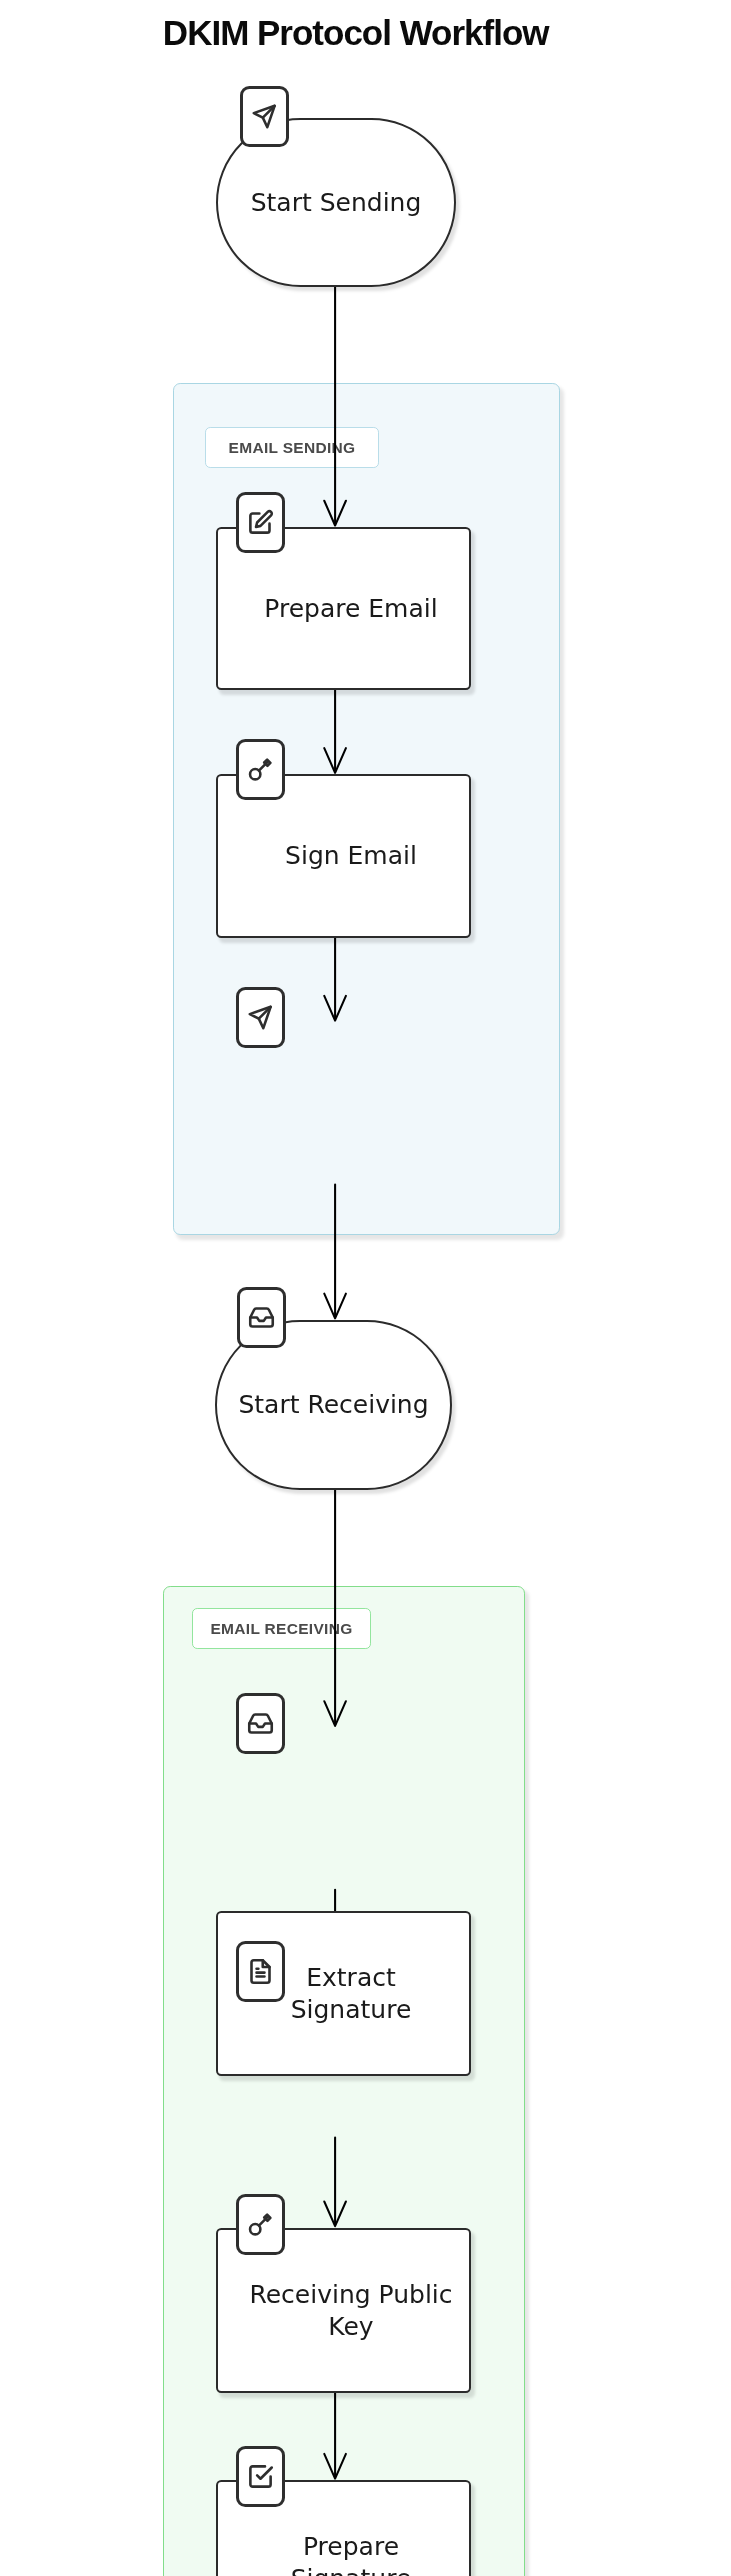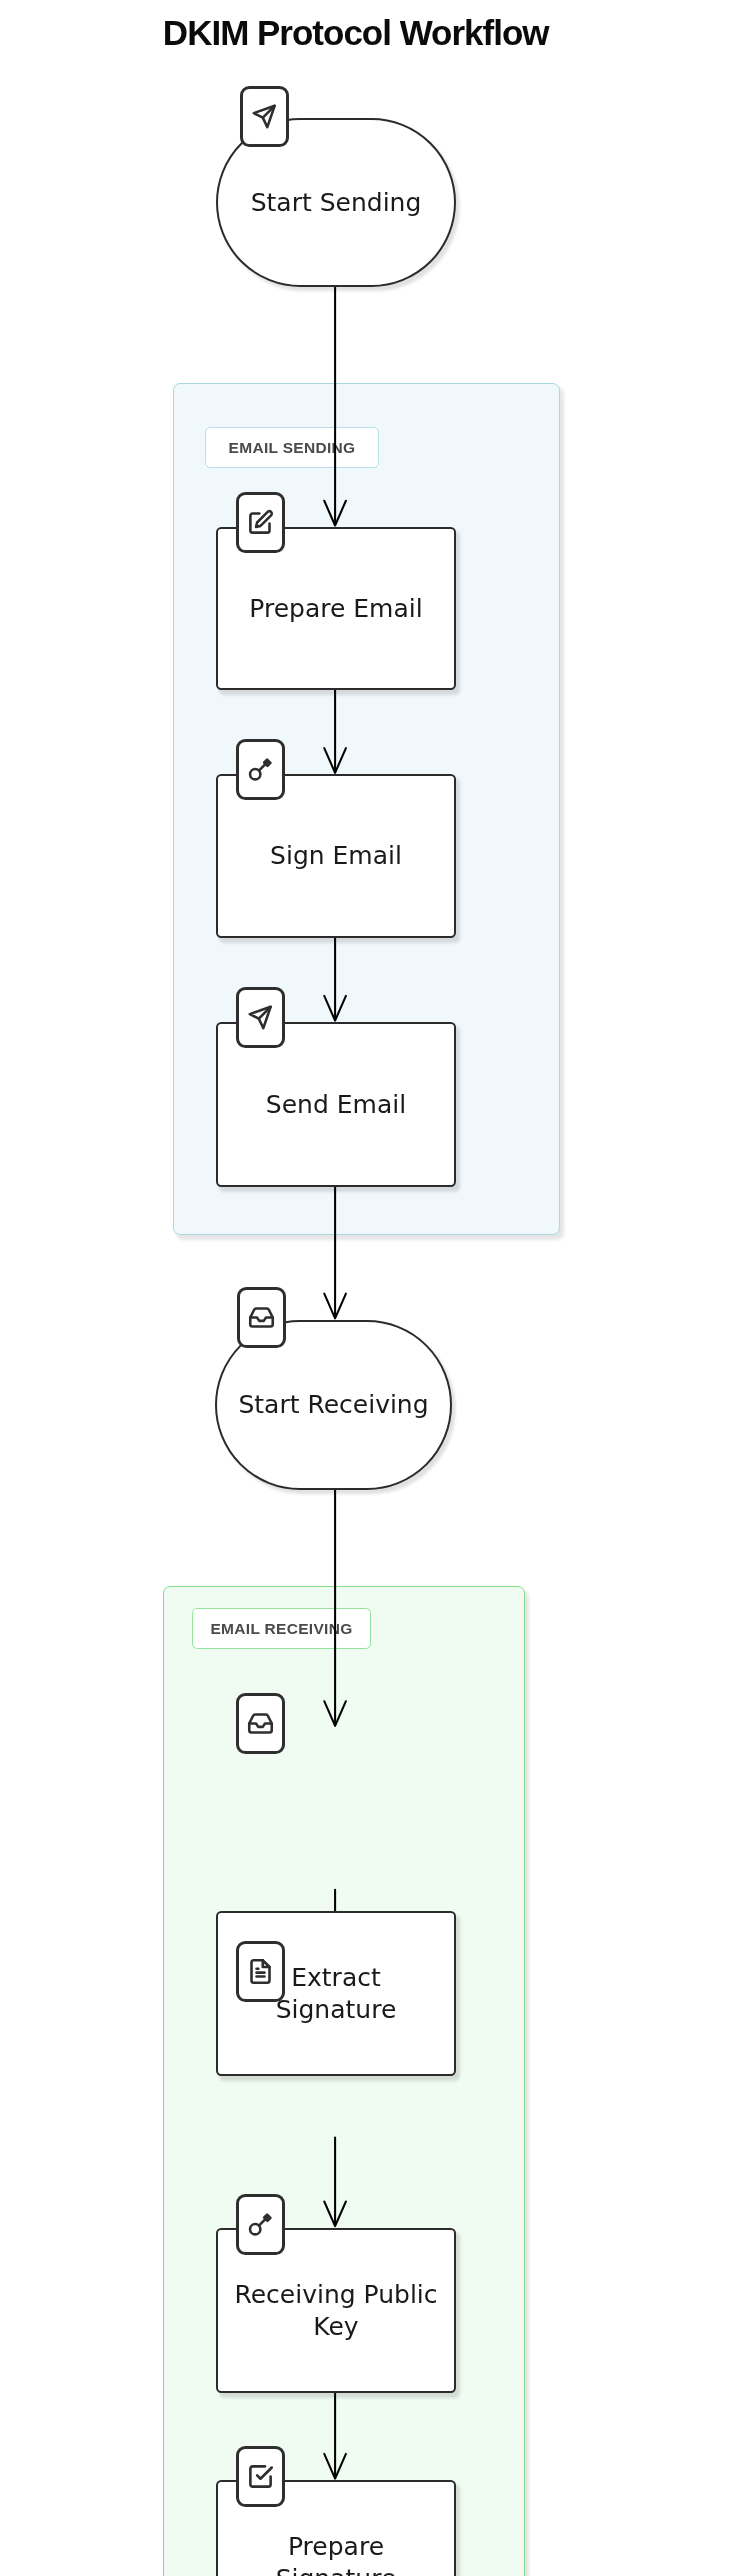--- a/index.html
+++ b/index.html
@@ -18,21 +18,21 @@
       display:flex;align-items:center;justify-content:center;
       font-family:"Liberation Sans",sans-serif;font-weight:bold;font-size:15.5px;
       letter-spacing:0.3px;color:#4a4a4a;}
   .sg-label-sending{left:205px;top:407px;width:172px;height:39px;border:1.3px solid #b9dde9;margin-top:20px;}
   .sg-label-receiving{left:192px;top:1608px;width:177px;height:39px;border:1.3px solid #93e59e;}
   svg.edges{position:absolute;left:0;top:0;z-index:3;}
   .node{position:absolute;z-index:4;background:#ffffff;border:2.1px solid #2b2b2b;
       display:flex;align-items:center;justify-content:center;text-align:center;
       color:#1a1a1a;font-size:25px;line-height:1.25;
       box-shadow:3.6px 4.1px 3.1px rgba(0,0,0,0.12);}
-  .rect{border-radius:5.2px;}
+  .rect{border-radius:5.2px;padding-left:15px;}
   .stadium{border-radius:85px;}
   .node-label{display:block;width:206px;}
   .stadium .node-label{width:206px;}
   .badge{position:absolute;z-index:5;width:43px;height:55px;background:#ffffff;
       border:3.1px solid #2e2e2e;border-radius:9.3px;
       display:flex;align-items:center;justify-content:center;}
   .badge svg{width:27px;height:27px;stroke:#2e2e2e;stroke-width:2.3;fill:none;
       stroke-linecap:round;stroke-linejoin:round;}
 </style>
 </head>
@@ -122,23 +122,20 @@
 
   <div class="node stadium" style="left:216px;top:118px;width:236px;height:165px;">
     <span class="node-label">Start Sending</span>
   </div>
   <div class="node rect" style="left:216px;top:527px;width:236px;height:159px;">
     <span class="node-label">Prepare Email</span>
   </div>
   <div class="node rect" style="left:216px;top:774px;width:236px;height:160px;">
     <span class="node-label">Sign Email</span>
   </div>
-  <div class="node rect" style="left:216px;top:1022px;width:236px;height:161px;">
-    <span class="node-label">Send Email</span>
-  </div>
   <div class="node stadium" style="left:215px;top:1320px;width:233px;height:166px;">
     <span class="node-label">Start Receiving</span>
   </div>
   <div class="node rect" style="left:216px;top:1911px;width:236px;height:161px;">
     <span class="node-label">Extract Signature</span>
   </div>
   <div class="node rect" style="left:216px;top:2228px;width:236px;height:161px;">
     <span class="node-label">Receiving Public Key</span>
   </div>
   <div class="node rect" style="left:216px;top:2480px;width:236px;height:161px;">

